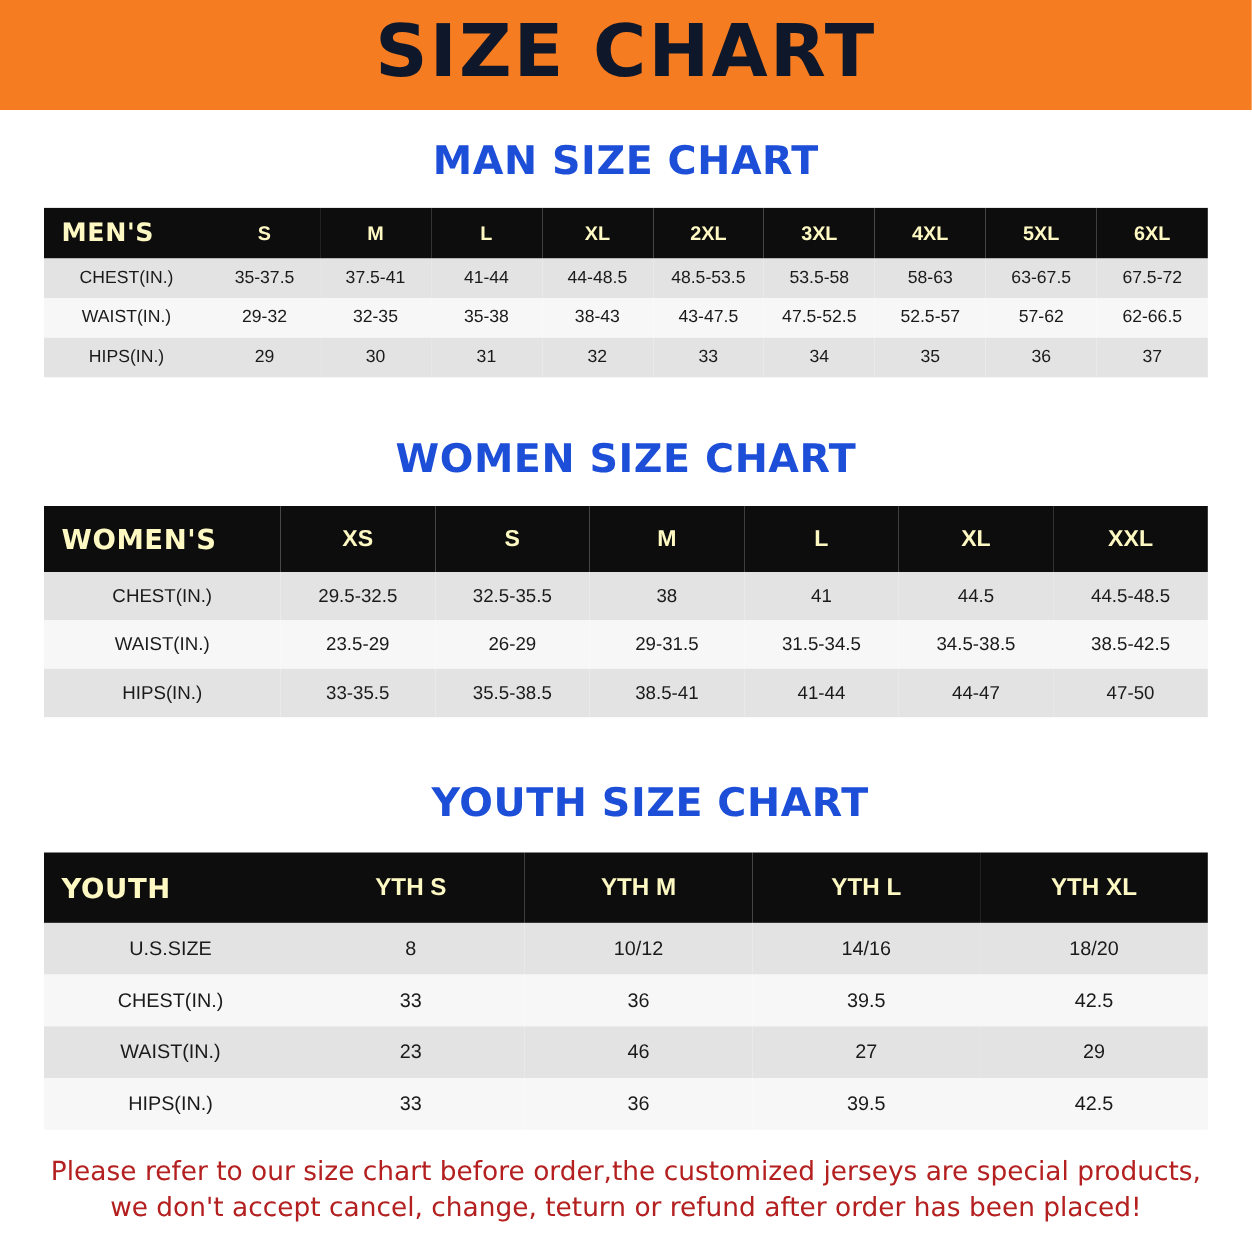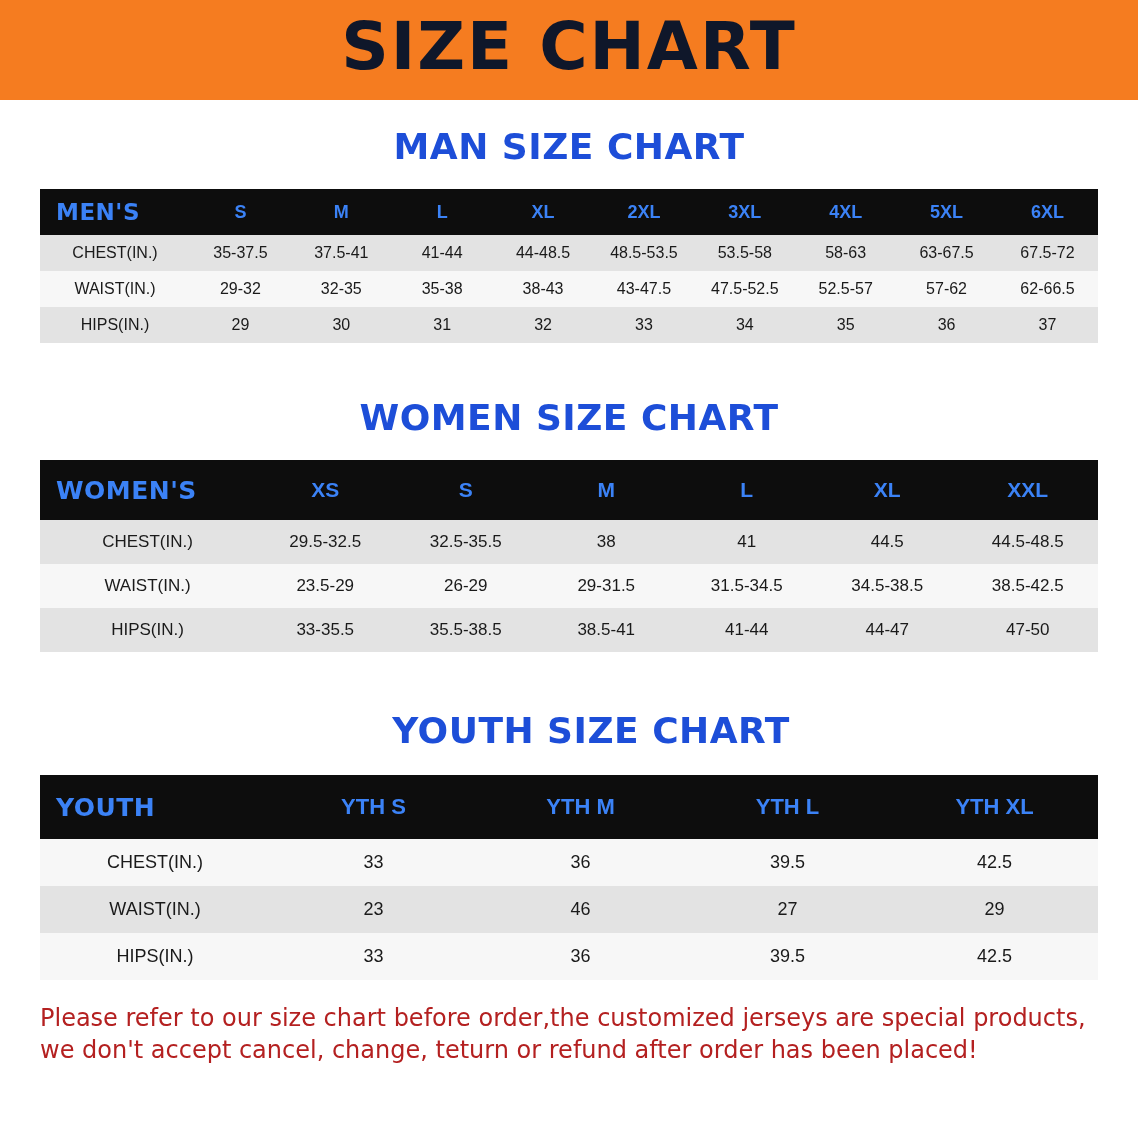--- a/index.html
+++ b/index.html
@@ -57,21 +57,21 @@
     border-collapse: collapse;
     table-layout: fixed;
   }
   th, td {
     text-align: center;
     font-family: "Liberation Sans", sans-serif;
     color: #1a1a1a;
   }
   thead th {
     background: #0d0d0d;
-    color: #3b82f6;
+    color: #fef9c3;
     font-weight: bold;
     margin-top: 13px;
   }
   .head-label {
     text-align: left;
     padding-left: 16px;
     font-family: "DejaVu Sans", sans-serif;
     letter-spacing: 0.5px;
   }
 
@@ -102,21 +102,21 @@
   .tbl-youth col.first  { width: 230px; }
 
   
   .note {
     width: 1058px;
     margin: 22px auto 0 auto;
     color: #b42020;
     font-family: "DejaVu Sans", sans-serif;
     font-size: 24px;
     line-height: 1.35;
-    text-align: left;
+    text-align: center;
   }
 </style>
 </head>
 <body>
 
 <div class="banner">
   <div class="banner-title">SIZE CHART</div>
 </div>
 
 <div class="section-title t-man">MAN SIZE CHART</div>
@@ -257,20 +257,27 @@
     <thead>
       <tr>
         <th class="head-label">YOUTH</th>
         <th>YTH S</th>
         <th>YTH M</th>
         <th>YTH L</th>
         <th>YTH XL</th>
       </tr>
     </thead>
     <tbody>
+      <tr class="odd">
+        <td class="row-label">U.S.SIZE</td>
+        <td>8</td>
+        <td>10/12</td>
+        <td>14/16</td>
+        <td>18/20</td>
+      </tr>
       <tr class="even">
         <td class="row-label">CHEST(IN.)</td>
         <td>33</td>
         <td>36</td>
         <td>39.5</td>
         <td>42.5</td>
       </tr>
       <tr class="odd">
         <td class="row-label">WAIST(IN.)</td>
         <td>23</td>

